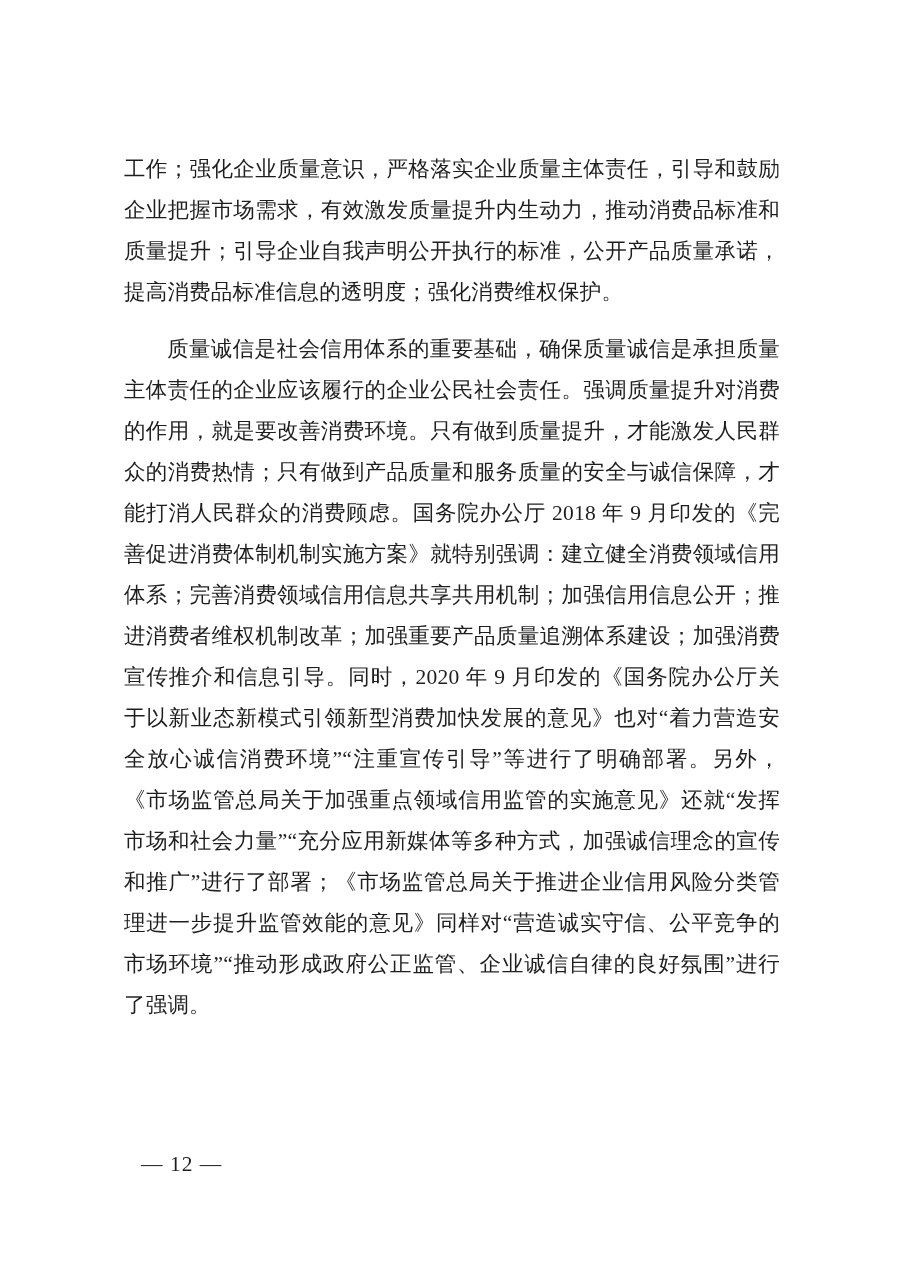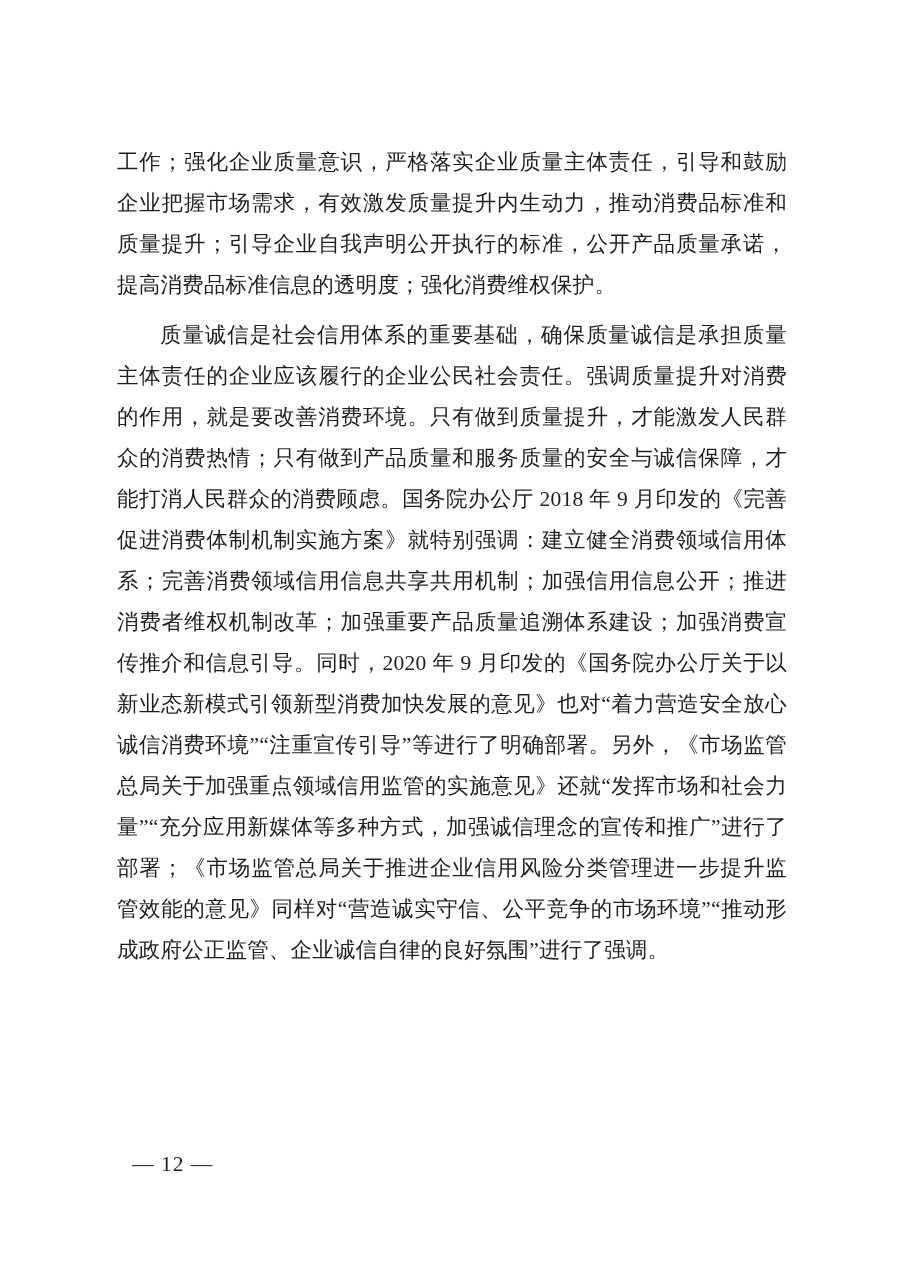--- a/index.html
+++ b/index.html
@@ -16,34 +16,34 @@
     font-family: "Liberation Serif", "DejaVu Serif", serif;
   }
   .content {
     position: absolute;
     left: 108px;
     top: 133px;
     width: 688px;
     color: #1e1e1e;
   }
   .content p {
-    margin: 9px;
+    margin: 16px;
     padding: 0;
     font-size: 21.5px;
     line-height: 41px;
     text-align: justify;
     text-indent: 2em;
     letter-spacing: 0.2px;
   }
   .content p.no-indent {
     text-indent: 0;
   }
   .page-number {
     position: absolute;
-    left: 132px;
+    left: 141px;
     top: 1150px;
     font-size: 21.5px;
     line-height: 28px;
     color: #1e1e1e;
     letter-spacing: 1px;
   }
 </style>
 </head>
 <body>
 

